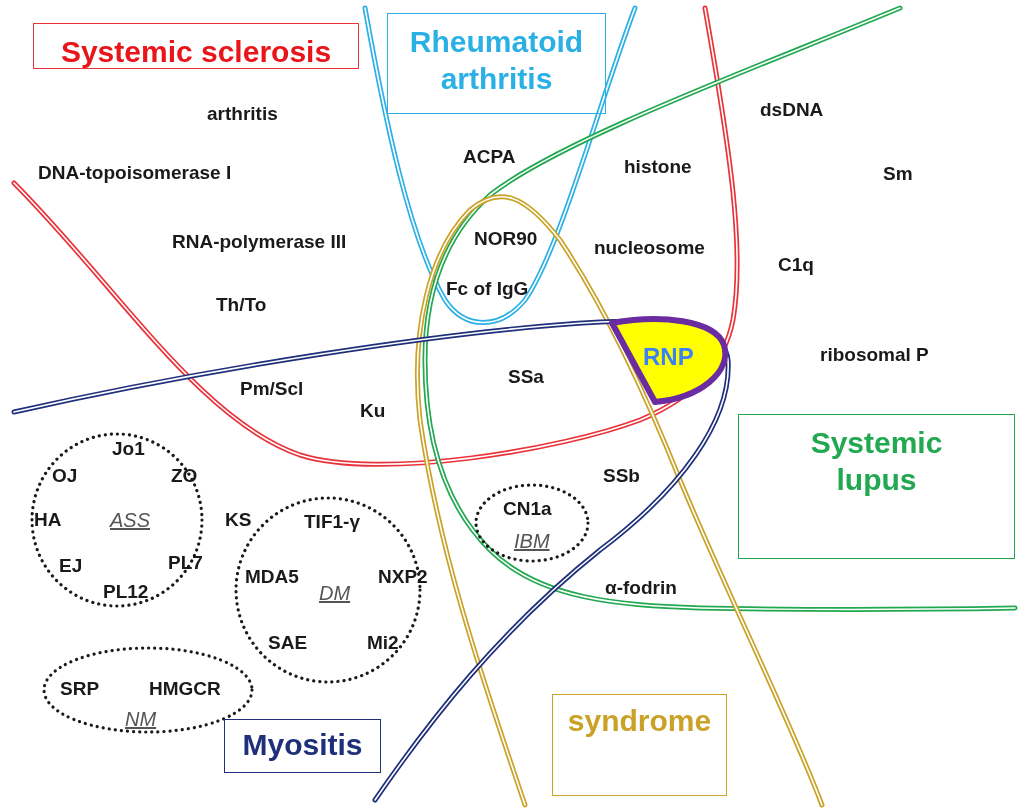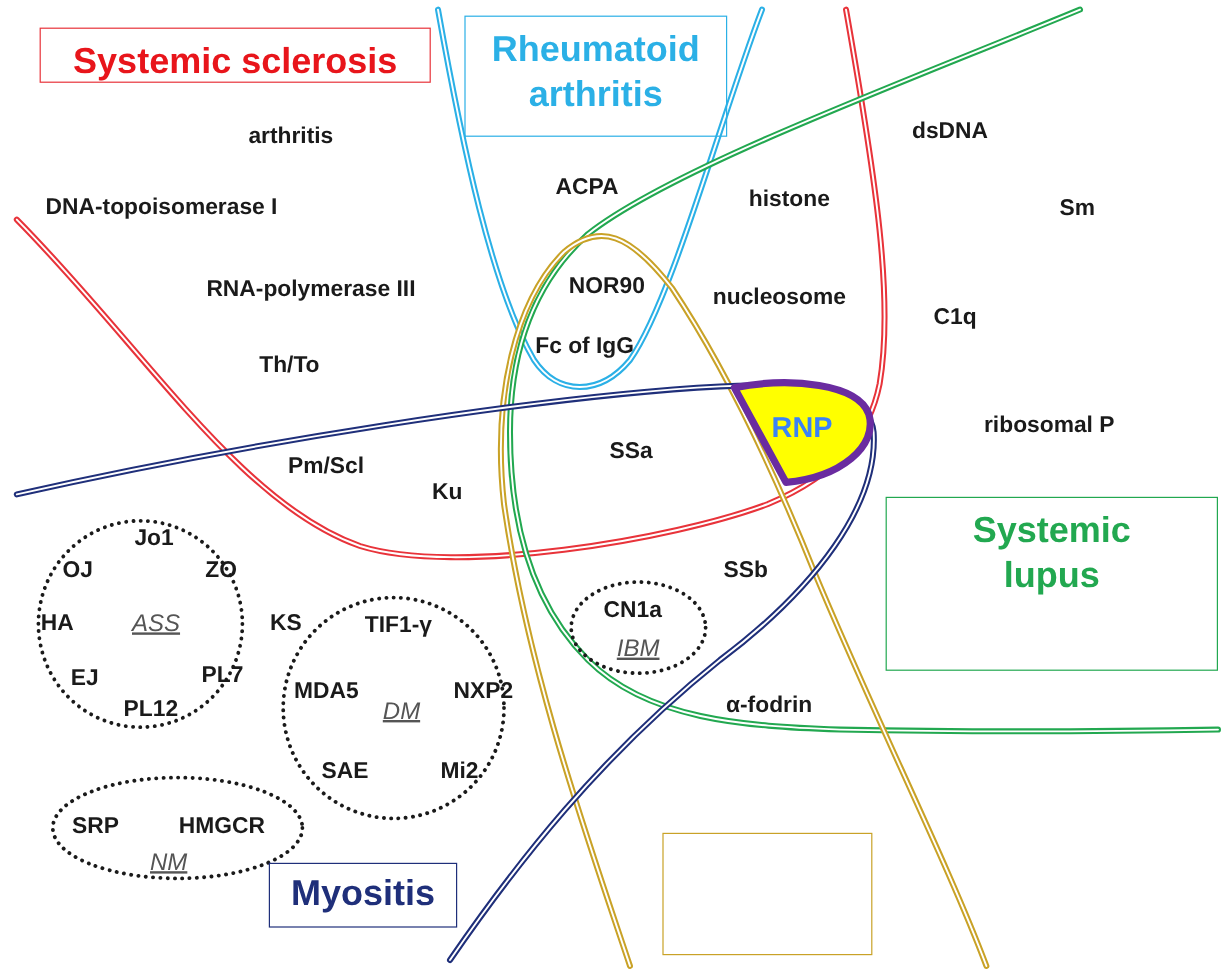--- a/index.html
+++ b/index.html
@@ -67,20 +67,21 @@
   <span>Rheumatoid</span>
   <span>arthritis</span>
 </div>
 
 <div class="title-box" style="left:738px;top:414px;width:277px;height:145px;border:1.5px solid #22a850;color:#22a850;font-size:30px;padding-top:9px;line-height:1.24;">
   <span>Systemic</span>
   <span>lupus</span>
 </div>
 
 <div class="title-box" style="left:552px;top:694px;width:175px;height:102px;border:1.5px solid #c9a227;color:#c9a227;font-size:30px;padding-top:8px;">
+  <span>syndrome</span>
 </div>
 
 <div class="title-box" style="left:224px;top:719px;width:157px;height:54px;border:1.5px solid #1f2f7a;color:#1f2f7a;font-size:30px;line-height:50px;">
   <span>Myositis</span>
 </div>
 
 <div class="lbl" style="left:207px;top:104px;">arthritis</div>
 <div class="lbl" style="left:38px;top:163px;">DNA-topoisomerase I</div>
 <div class="lbl" style="left:172px;top:232px;">RNA-polymerase III</div>
 <div class="lbl" style="left:216px;top:295px;">Th/To</div>

